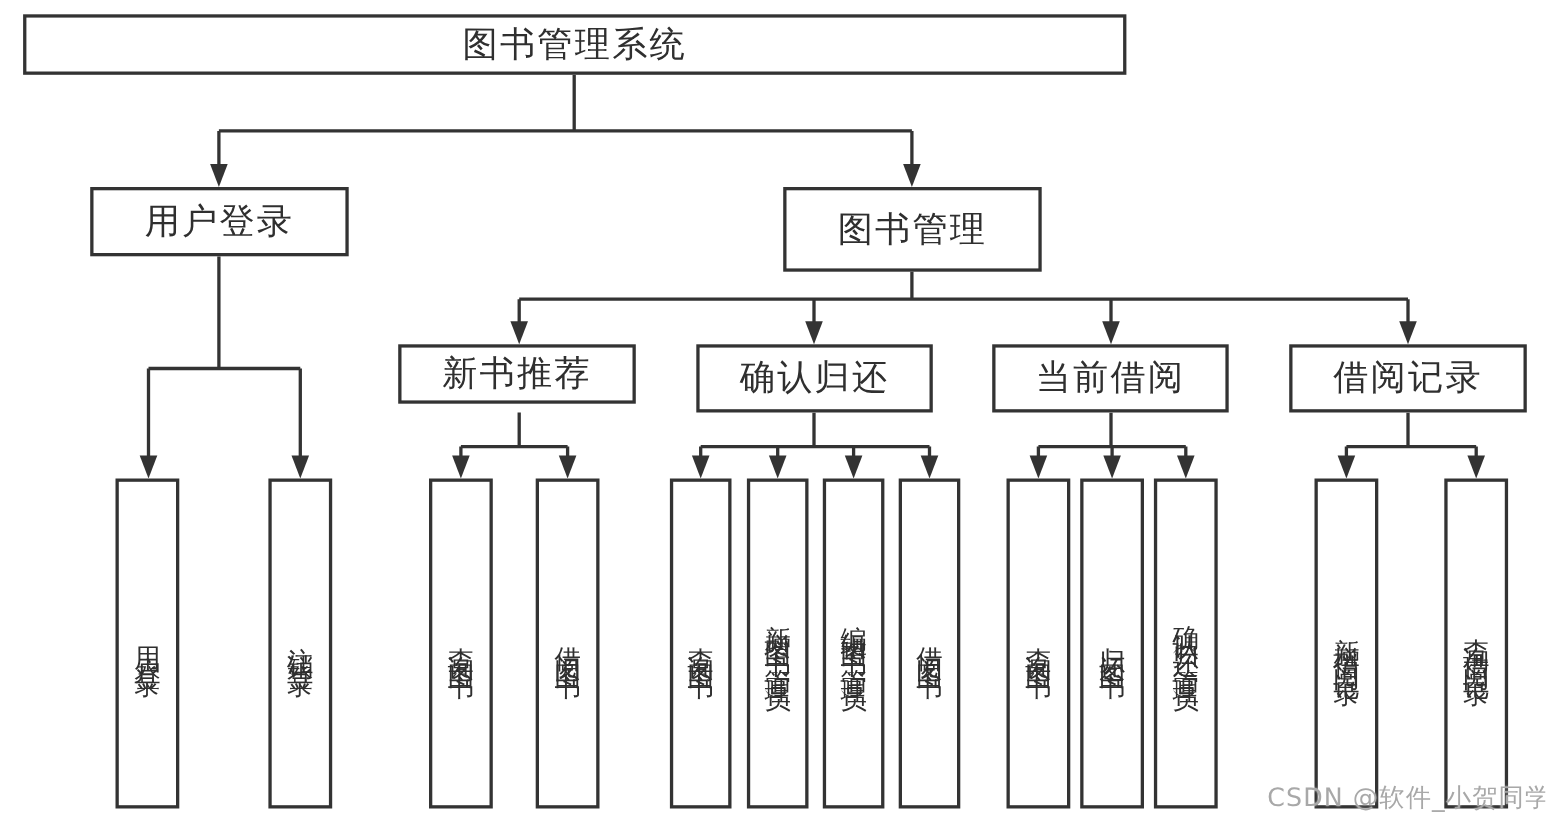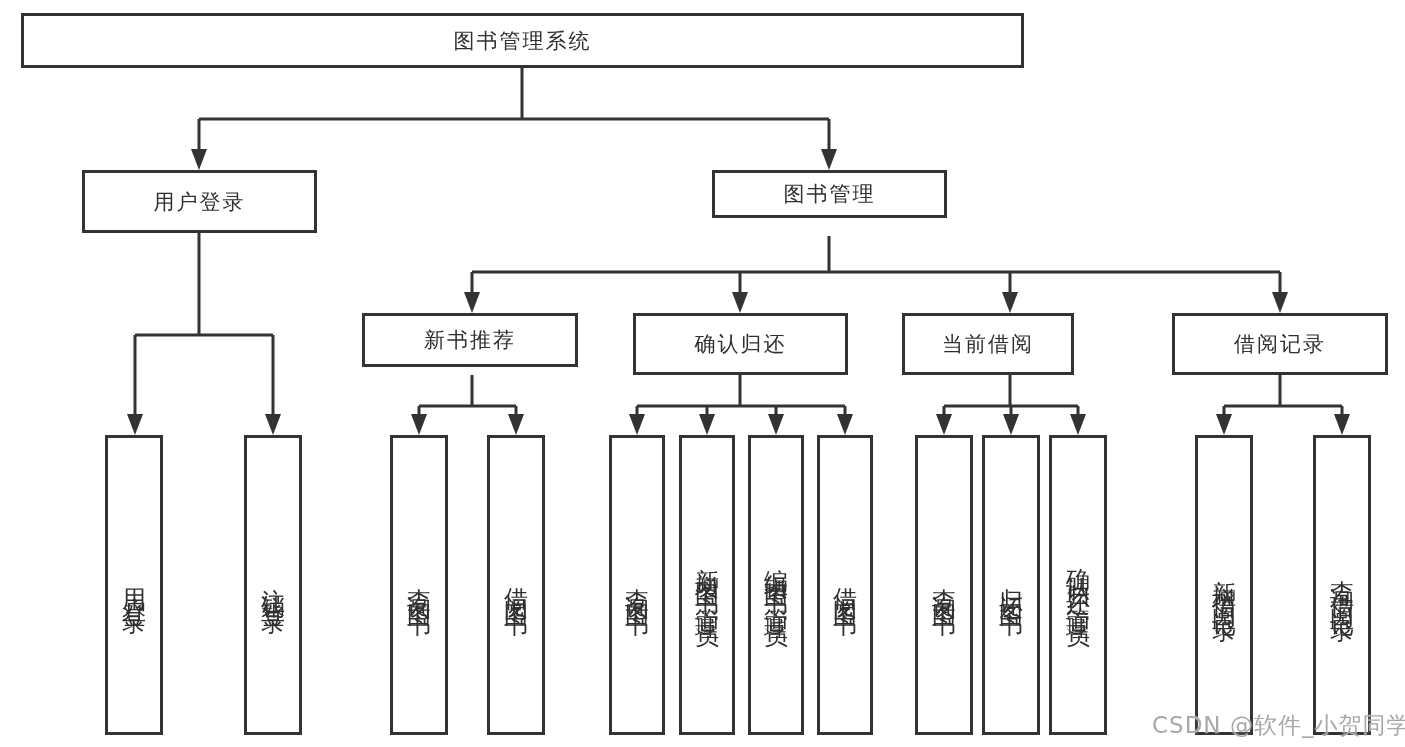--- a/index.html
+++ b/index.html
@@ -5,21 +5,21 @@
   html,body{margin:0;padding:0;background:#fff;}
   .stage{
     position:relative;width:1405px;height:747px;background:#ffffff;overflow:hidden;
     font-family:"DejaVu Sans","Liberation Sans",sans-serif;
   }
   svg.connectors{position:absolute;left:0;top:0;z-index:1;}
   .node{
     position:absolute;box-sizing:border-box;border:3px solid #333333;background:#ffffff;
     display:flex;align-items:center;justify-content:center;color:#2f2f2f;z-index:2;
   }
-  .node.h{font-size:21px;letter-spacing:2px;white-space:nowrap;}
+  .node.h{font-size:32px;letter-spacing:2px;white-space:nowrap;}
   .node.v{
     writing-mode:vertical-rl;text-orientation:mixed;
     font-size:24px;letter-spacing:8px;line-height:1;
   }
   .watermark{
     position:absolute;left:1152px;top:710px;z-index:3;
     font-size:23px;color:#a8a8a8;letter-spacing:1px;white-space:nowrap;
     text-shadow:0 0 2px rgba(255,255,255,0.8);
   }
 </style>
@@ -59,31 +59,31 @@
       </g>
   </svg>
 
   <div class="node h" style="left:21px;top:13px;width:1003px;height:55px">
     <span>图书管理系统</span>
   </div>
 
   <div class="node h" style="left:82px;top:170px;width:235px;height:63px">
     <span>用户登录</span>
   </div>
-  <div class="node h" style="left:712px;top:170px;width:235px;height:48px">
+  <div class="node h" style="left:712px;top:170px;width:235px;height:77px">
     <span>图书管理</span>
   </div>
 
   <div class="node h" style="left:362px;top:313px;width:216px;height:54px">
     <span>新书推荐</span>
   </div>
   <div class="node h" style="left:633px;top:313px;width:215px;height:62px">
     <span>确认归还</span>
   </div>
-  <div class="node h" style="left:902px;top:313px;width:172px;height:62px">
+  <div class="node h" style="left:902px;top:313px;width:215px;height:62px">
     <span>当前借阅</span>
   </div>
   <div class="node h" style="left:1172px;top:313px;width:216px;height:62px">
     <span>借阅记录</span>
   </div>
 
   <div class="node v" style="left:105px;top:435px;width:58px;height:300px">
     <span>用户登录</span>
   </div>
   <div class="node v" style="left:244px;top:435px;width:58px;height:300px">

